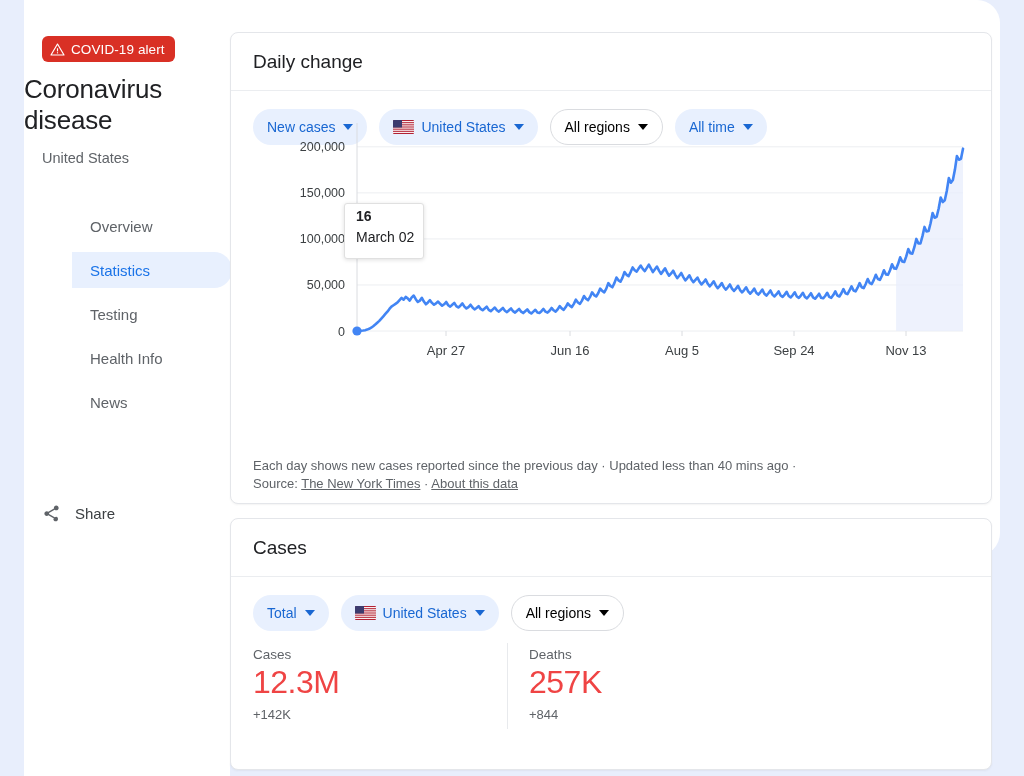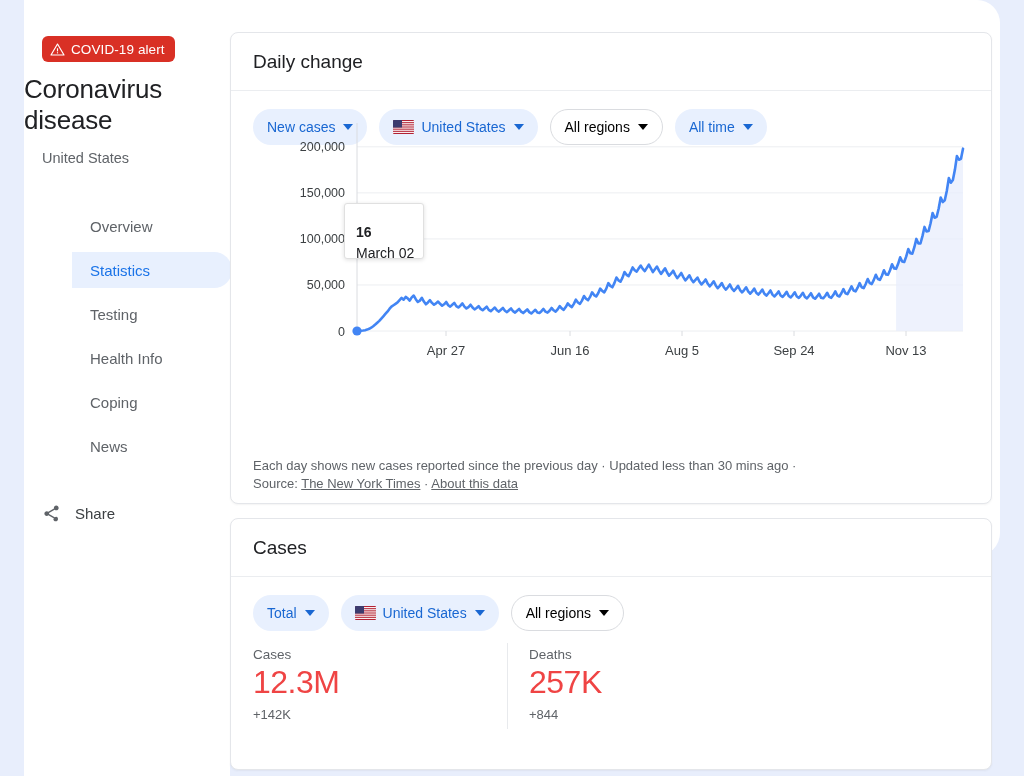--- a/index.html
+++ b/index.html
@@ -84,21 +84,21 @@
 
   
   .chart-wrap { position: absolute; left: 0; top: 82px; width: 762px; height: 270px; }
   .chart-svg { display: block; }
   .ylabel { font-size: 12.5px; fill: #3c4043; font-family: "Liberation Sans", sans-serif; }
   .xlabel { font-size: 13px; fill: #3c4043; font-family: "Liberation Sans", sans-serif; }
   .tooltip {
     position: absolute; left: 113px; top: 88px; width: 80px; height: 56px;
     background: #fff; border: 1px solid #e0e0e0; border-radius: 3px;
     box-shadow: 0 1px 4px rgba(0,0,0,.13);
-    padding: 20px 0 0 11px;
+    padding: 4px 0 0 11px;
   }
   .tt-val { font-size: 14px; font-weight: 700; color: #202124; }
   .tt-date { font-size: 14px; color: #202124; margin-top: 5px; }
   .footnote {
     position: absolute; left: 22px; top: 424px; width: 700px;
     font-size: 13px; line-height: 18px; color: #5f6368;
   }
   .footnote a { color: #5f6368; text-decoration: underline; }
 
   
@@ -137,23 +137,20 @@
         <span>Overview</span>
       </div>
       <div class="nav-item active">
         <span>Statistics</span>
       </div>
       <div class="nav-item">
         <span>Testing</span>
       </div>
       <div class="nav-item">
         <span>Health Info</span>
-      </div>
-      <div class="nav-item">
-        <span>Coping</span>
       </div>
       <div class="nav-item">
         <span>News</span>
       </div>
     </div>
 
     <div class="share-row">
       <span>
         <svg width="19" height="19" viewBox="0 0 24 24" fill="#5f6368">
           <path d="M18 16.08c-.76 0-1.44.3-1.96.77L8.91 12.7c.05-.23.09-.46.09-.7s-.04-.47-.09-.7l7.05-4.11c.54.5 1.25.81 2.04.81 1.66 0 3-1.34 3-3s-1.34-3-3-3-3 1.34-3 3c0 .24.04.47.09.7L8.04 9.81C7.5 9.31 6.79 9 6 9c-1.66 0-3 1.34-3 3s1.34 3 3 3c.79 0 1.5-.31 2.04-.81l7.12 4.16c-.05.21-.8.43-.8.65 0 1.61 1.31 2.92 2.92 2.92s2.92-1.31 2.92-2.92S19.61 16.08 18 16.08z"></path>
@@ -227,21 +224,21 @@
           <text x="675" y="240" text-anchor="middle" class="xlabel">Nov 13</text>
         </svg>
 
       <div class="tooltip">
         <div class="tt-val">16</div>
         <div class="tt-date">March 02</div>
       </div>
     </div>
 
     <div class="footnote">
-      <span>Each day shows new cases reported since the previous day · Updated less than 30 mins ago ·</span><br>
+      <span>Each day shows new cases reported since the previous day · Updated less than 40 mins ago ·</span><br>
       <span>Source:</span>
       <a href="#">The New York Times</a>
       <span>·</span>
       <a href="#">About this data</a>
     </div>
   </div>
 
   <div class="card" id="card-cases">
 
     <div class="card-head">Cases</div>

